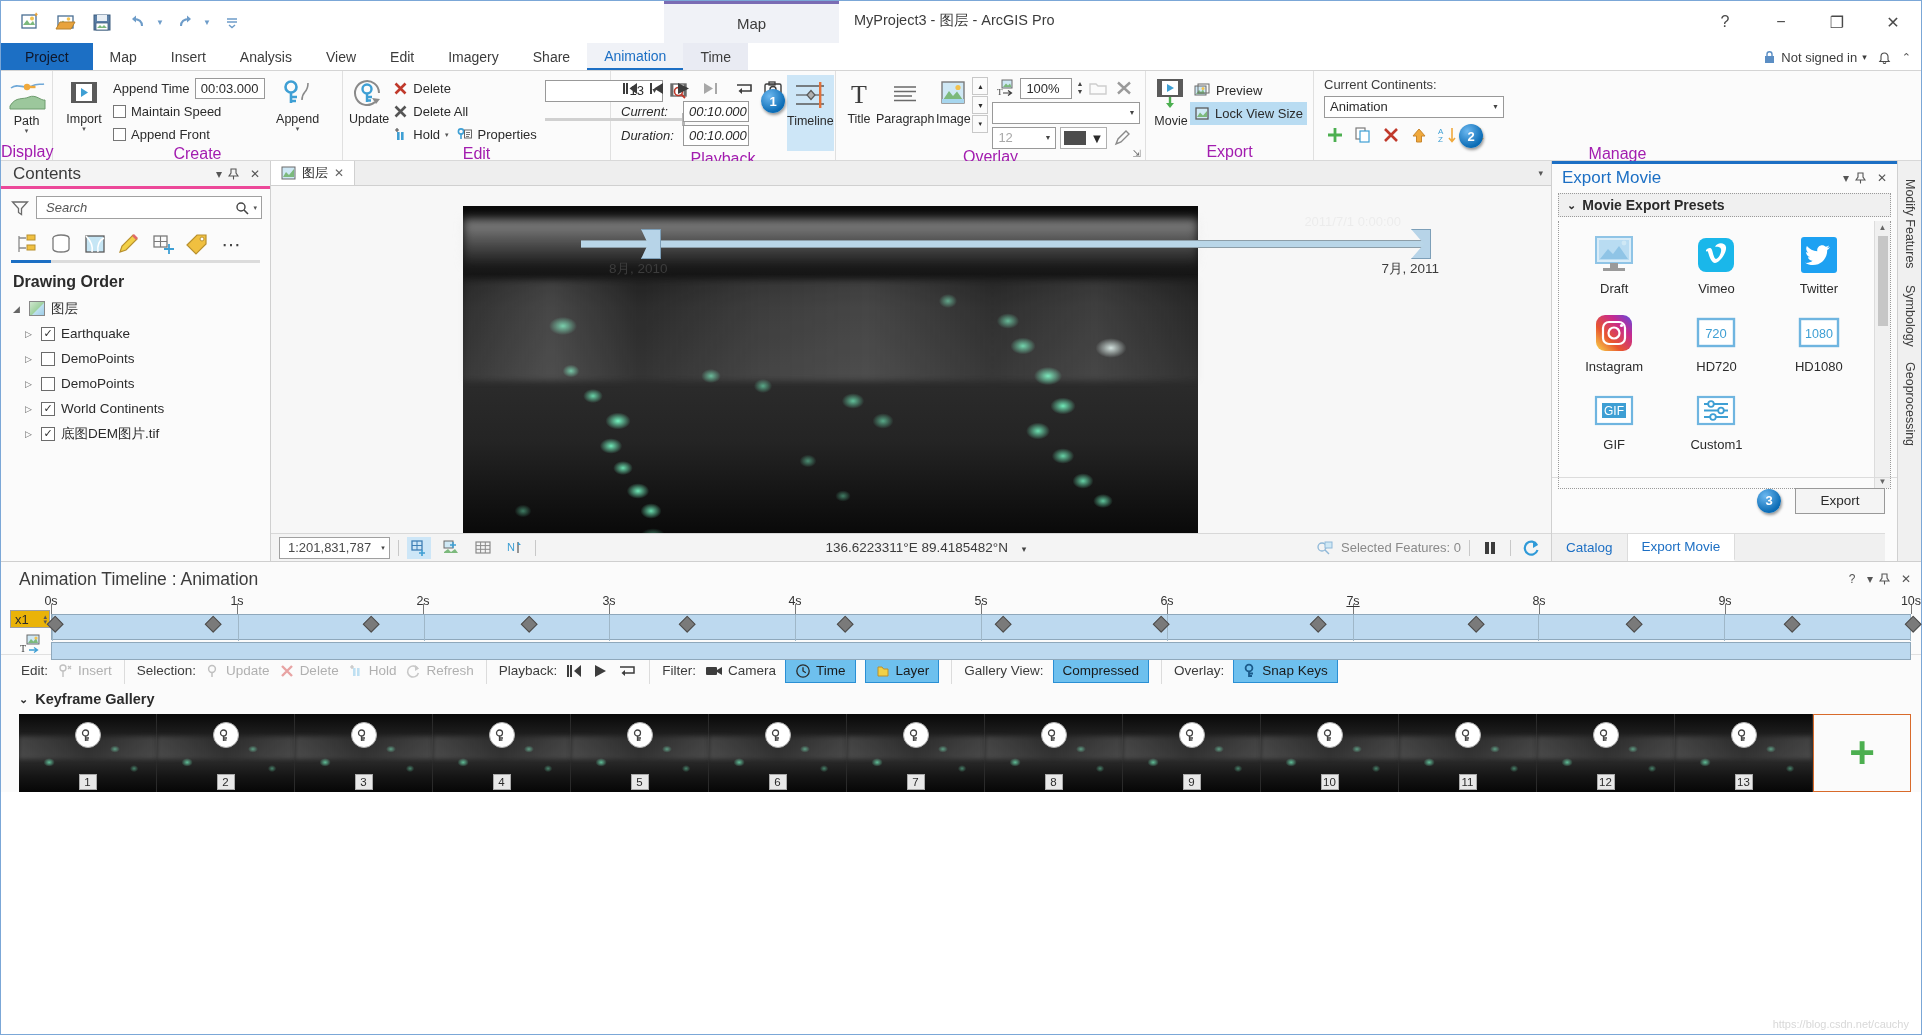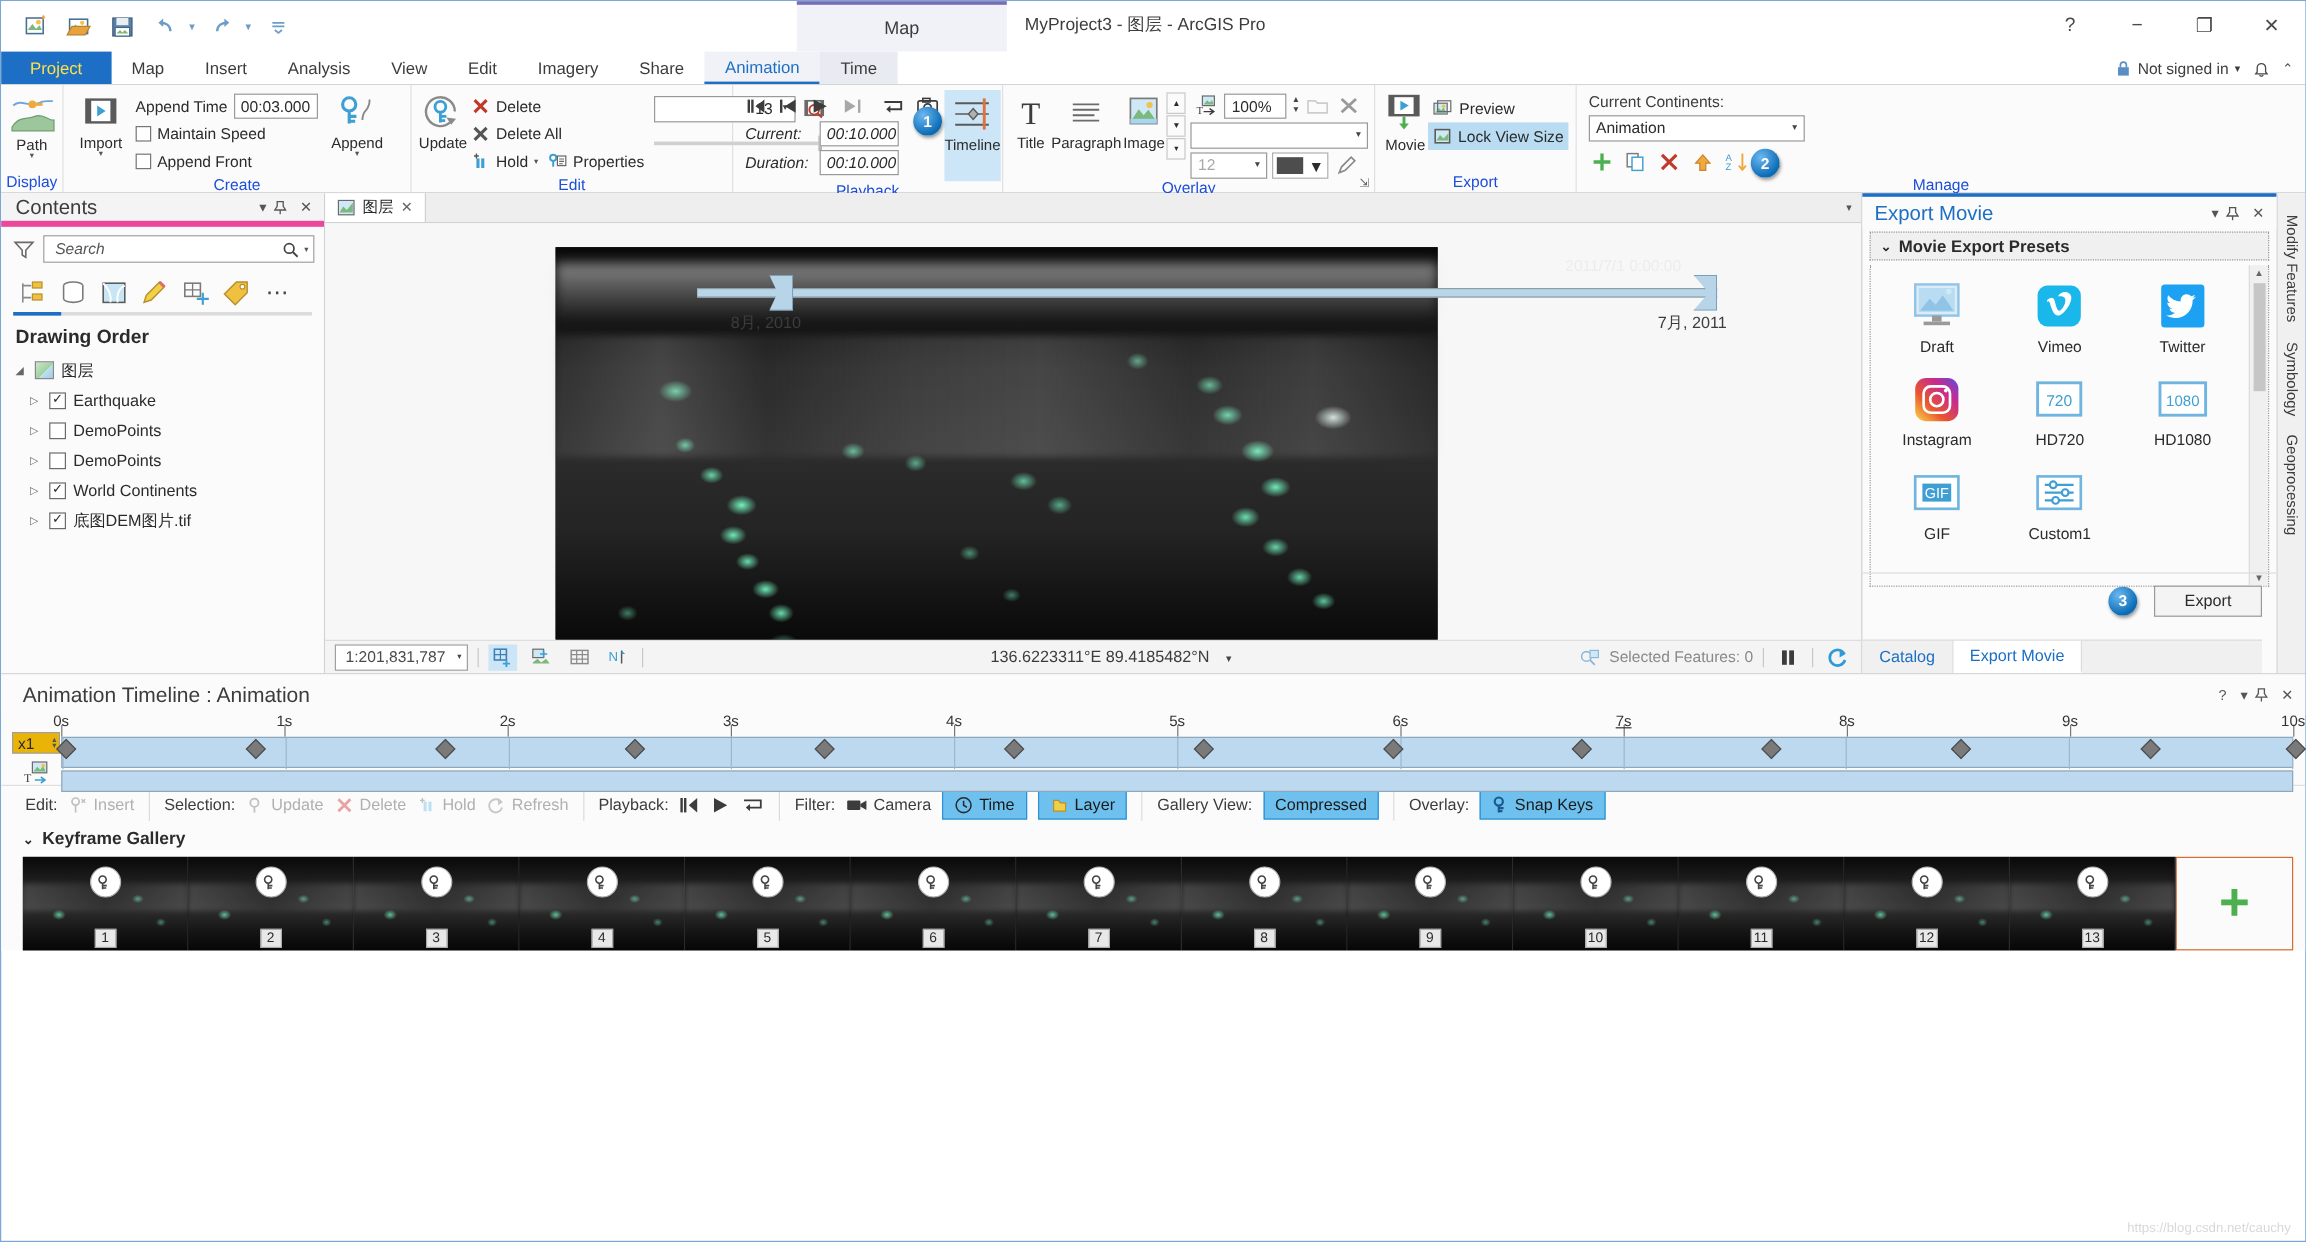--- a/index.html
+++ b/index.html
@@ -74,21 +74,21 @@
   .tab {
     padding: 0 17px;
     display: flex; align-items: center;
     font-size: 14px;
     color: #3c3c3c;
     cursor: pointer;
     white-space: nowrap;
   }
   .tab.project {
     background: #1c6fc4;
-    color: #fde047;
+    color: #0f172a;
     padding: 0 24px;
   }
   .tab.active-ctx {
     background: #f0f2f7;
     color: #1c6fc4;
     border-bottom: 2px solid #1c6fc4;
   }
   .tab.ctx {
     background: #e9ebf3;
     color: #3c3c3c;
@@ -115,21 +115,21 @@
     position: relative;
     display: flex;
     flex-direction: column;
     border-right: 1px solid #e0e0e0;
     padding: 0;
   }
   .rgroup-body { flex: 1; display: flex; align-items: flex-start; padding: 4px 6px 0 6px; }
   .rgroup-label {
     height: 16px; line-height: 16px;
     text-align: center;
-    font-size: 13px; color: #1d4ed8;
+    font-size: 16px; color: #a21caf;
   }
   .bigbtn {
     width: 56px;
     display: flex; flex-direction: column; align-items: center;
     padding-top: 3px;
     cursor: pointer;
     position: relative;
   }
   .bigbtn .lbl { font-size: 12.5px; margin-top: 2px; color: #2b2b2b; }
   .bigbtn .caret { font-size: 7px; color: #555; line-height: 5px; }
@@ -194,21 +194,21 @@
     width: 270px;
     background: #fbfbfb;
     border-right: 1px solid #d0d0d0;
     display: flex; flex-direction: column;
   }
   .pane-head {
     height: 28px;
     display: flex; align-items: center;
     padding: 0 6px 0 12px;
     background: #f4f4f4;
-    border-bottom: 5px solid #ec4899;
+    border-bottom: 3px solid #ec4899;
   }
   .pane-title { flex: 1; font-size: 17px; color: #3c3c3c; }
   .pane-ctl { width: 18px; text-align: center; cursor: pointer; font-size: 12px; color: #555; }
   .searchrow { display: flex; align-items: center; gap: 7px; padding: 7px 8px 5px 10px; }
   .searchbox {
     flex: 1; height: 23px;
     border: 1px solid #a0a0a0; background: #fff;
     display: flex; align-items: center;
     padding: 0 4px 0 7px;
     font-size: 13px;

